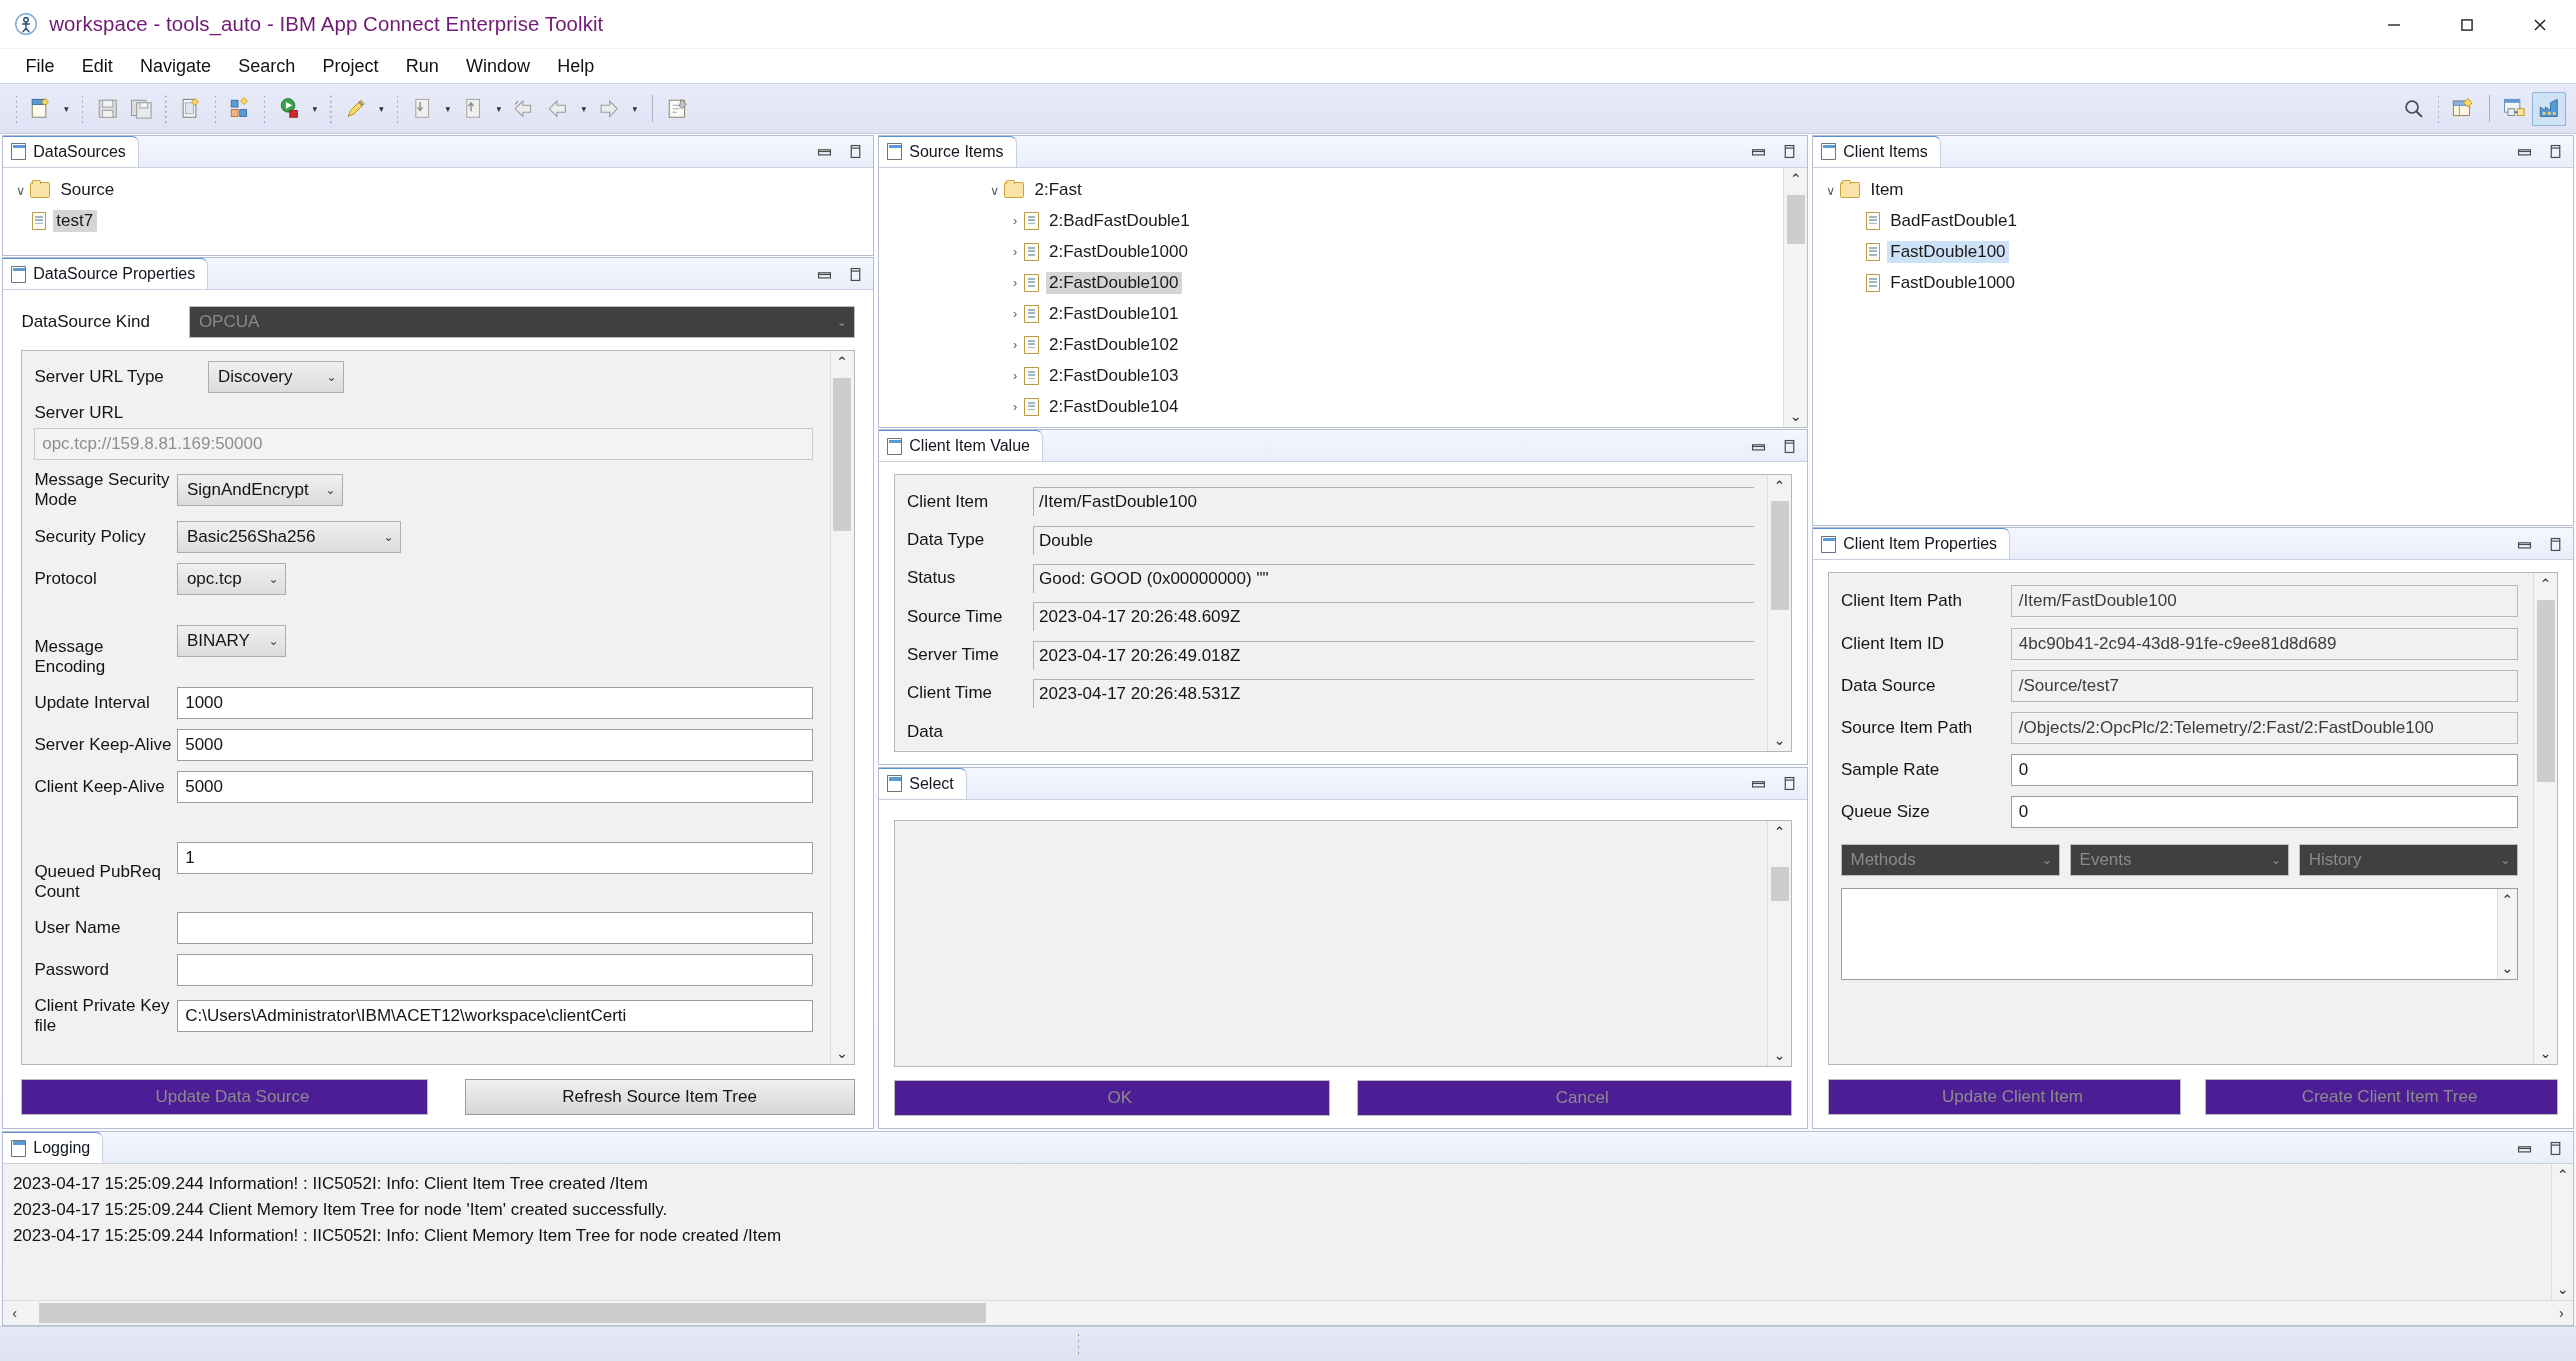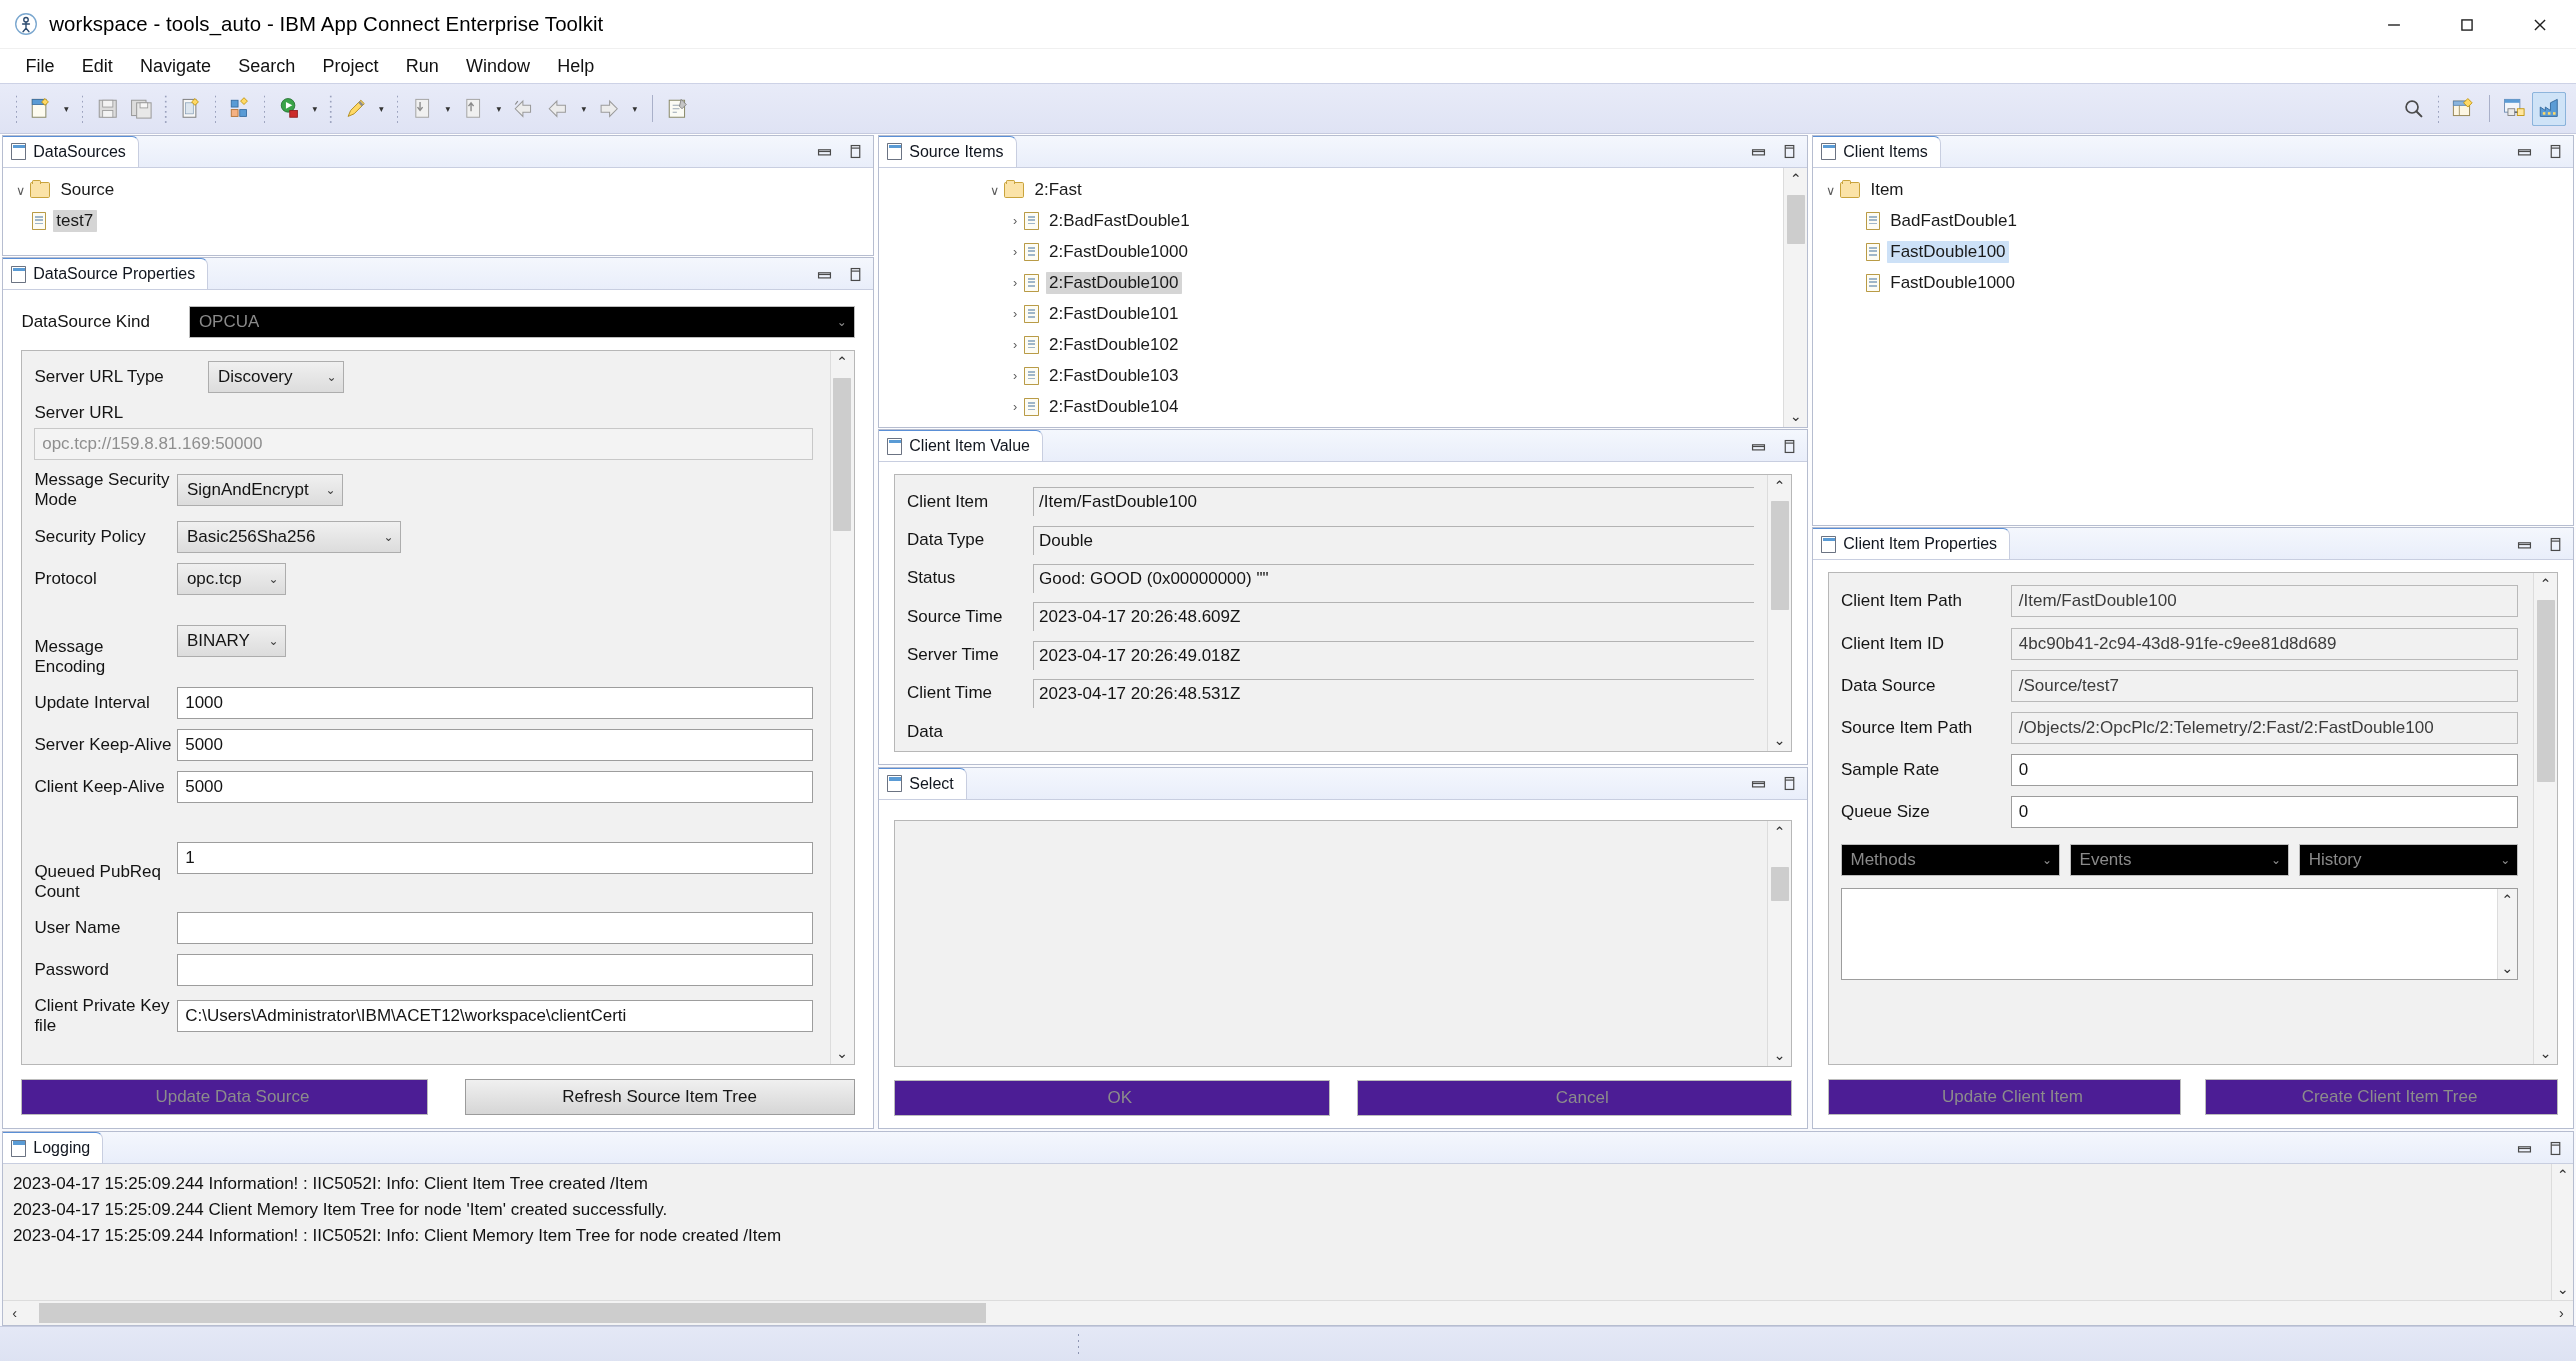--- a/index.html
+++ b/index.html
@@ -23,21 +23,21 @@
     background: #ffffff;
     display: flex; align-items: center;
     position: relative;
     border-bottom: 0.8px solid #f0f0f0;
   }
   .titlebar .app-icon {
     width: 25.5px; height: 25.5px; margin-left: 13.6px; margin-right: 10.2px;
     flex: none; display: flex; align-items: center; justify-content: center;
   }
   .title-text {
-    font-size: 20.4px; color: #000000; letter-spacing: 0.1px;
+    font-size: 20.4px; color: #701a75; letter-spacing: 0.1px;
   }
   .win-btns { position: absolute; right: 0; top: 0; height: 49px; display: flex; }
   .win-btn {
     width: 73px; height: 49px;
     display: flex; align-items: center; justify-content: center;
     color: #202020;
   }
 
   
   .menubar {
@@ -185,21 +185,21 @@
   .row { display: flex; align-items: center; margin-bottom: 10.2px; }
   .lbl { font-size: 17px; color: #141414; flex: none; }
   .combo {
     background: linear-gradient(#f0f0f0, #dcdcdc);
     border: 0.8px solid #adadad; height: 32px;
     display: flex; align-items: center; justify-content: space-between;
     padding: 0 6.8px 0 8.5px; font-size: 17px; color: #141414;
   }
   .combo .cv { overflow: hidden; white-space: nowrap; }
   .combo .ca { font-size: 12px; color: #404040; margin-left: 8.5px; }
-  .combo.disabled { color: #8a8a8a; background: #000000; border-color: #bdbdbd; }
+  .combo.disabled { color: #8a8a8a; background: #404040; border-color: #bdbdbd; }
   .combo.disabled .ca { color: #8f8f8f; }
   .txt {
     background: #ffffff; border: 0.8px solid #9d9d9d; height: 32px;
     display: flex; align-items: center; padding: 0 6.8px;
     font-size: 17px; color: #141414; overflow: hidden; white-space: nowrap;
   }
   .txt.readonly { background: #f1f1f1; border-color: #b9b9b9; color: #3c3c3c; }
   .txt.placeholder { color: #8e8e8e; background: #f3f3f3; border-color: #c8c8c8; }
 
   .btn {

